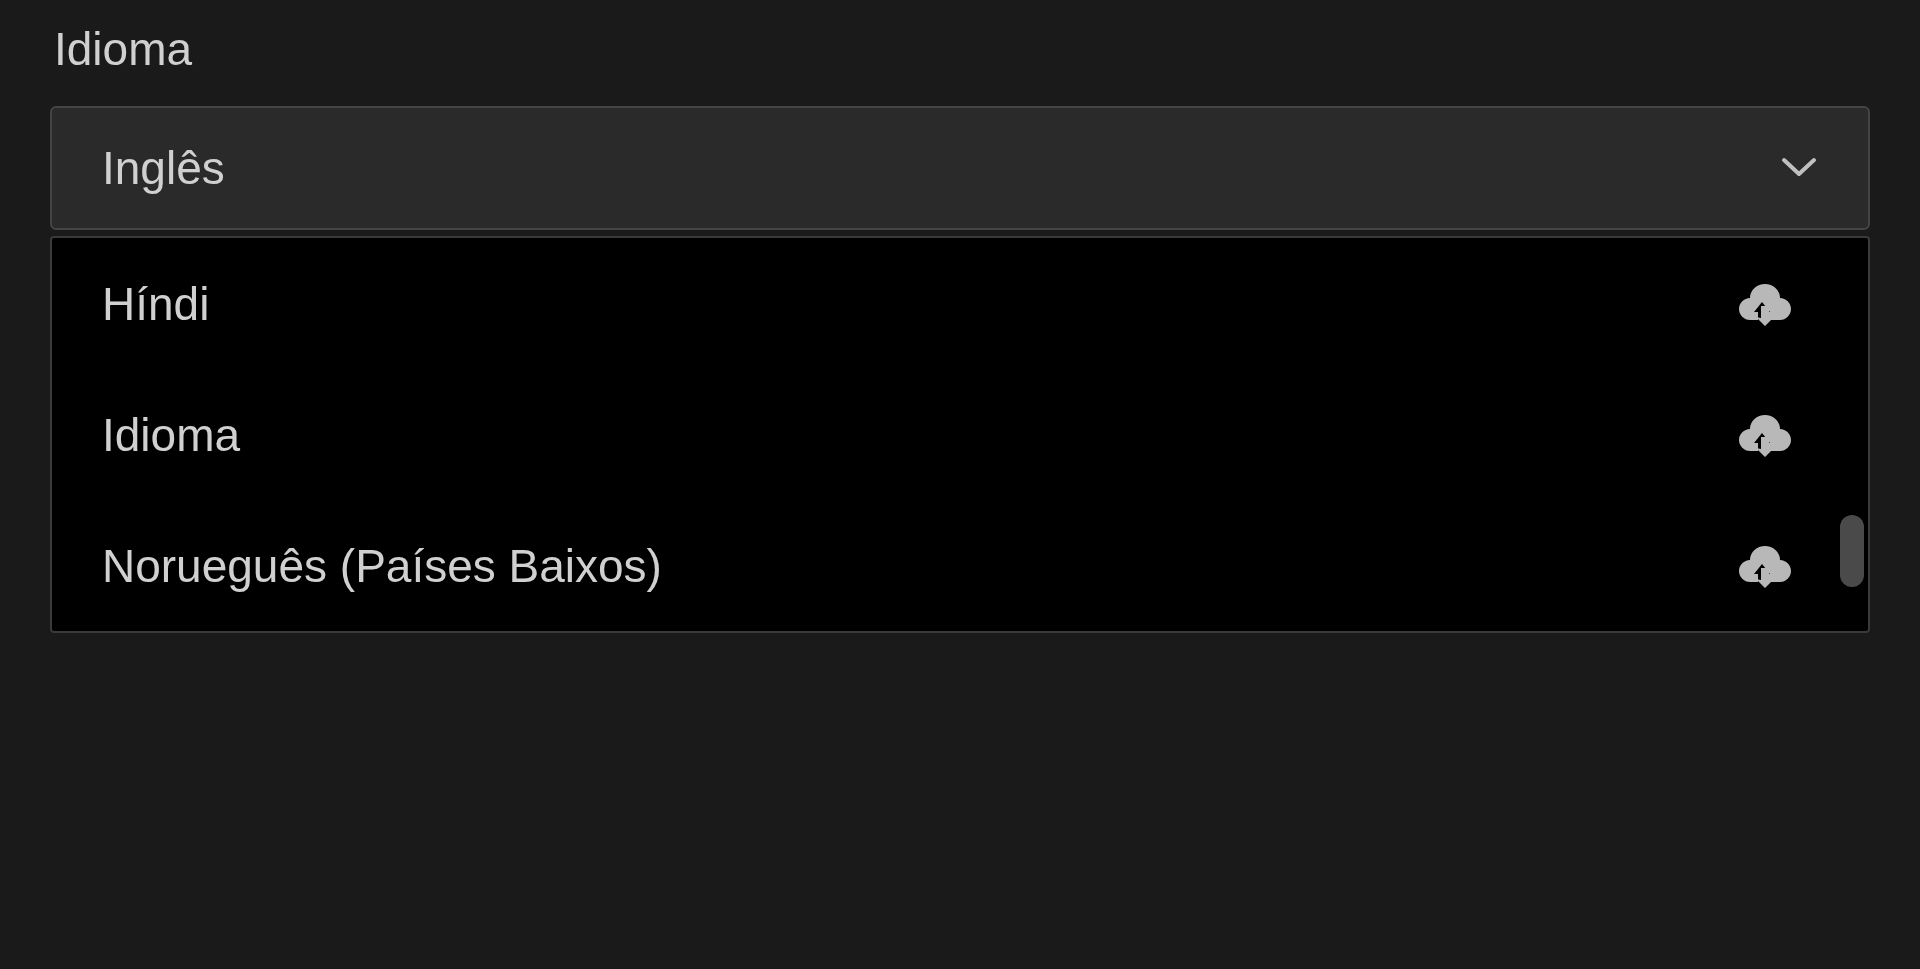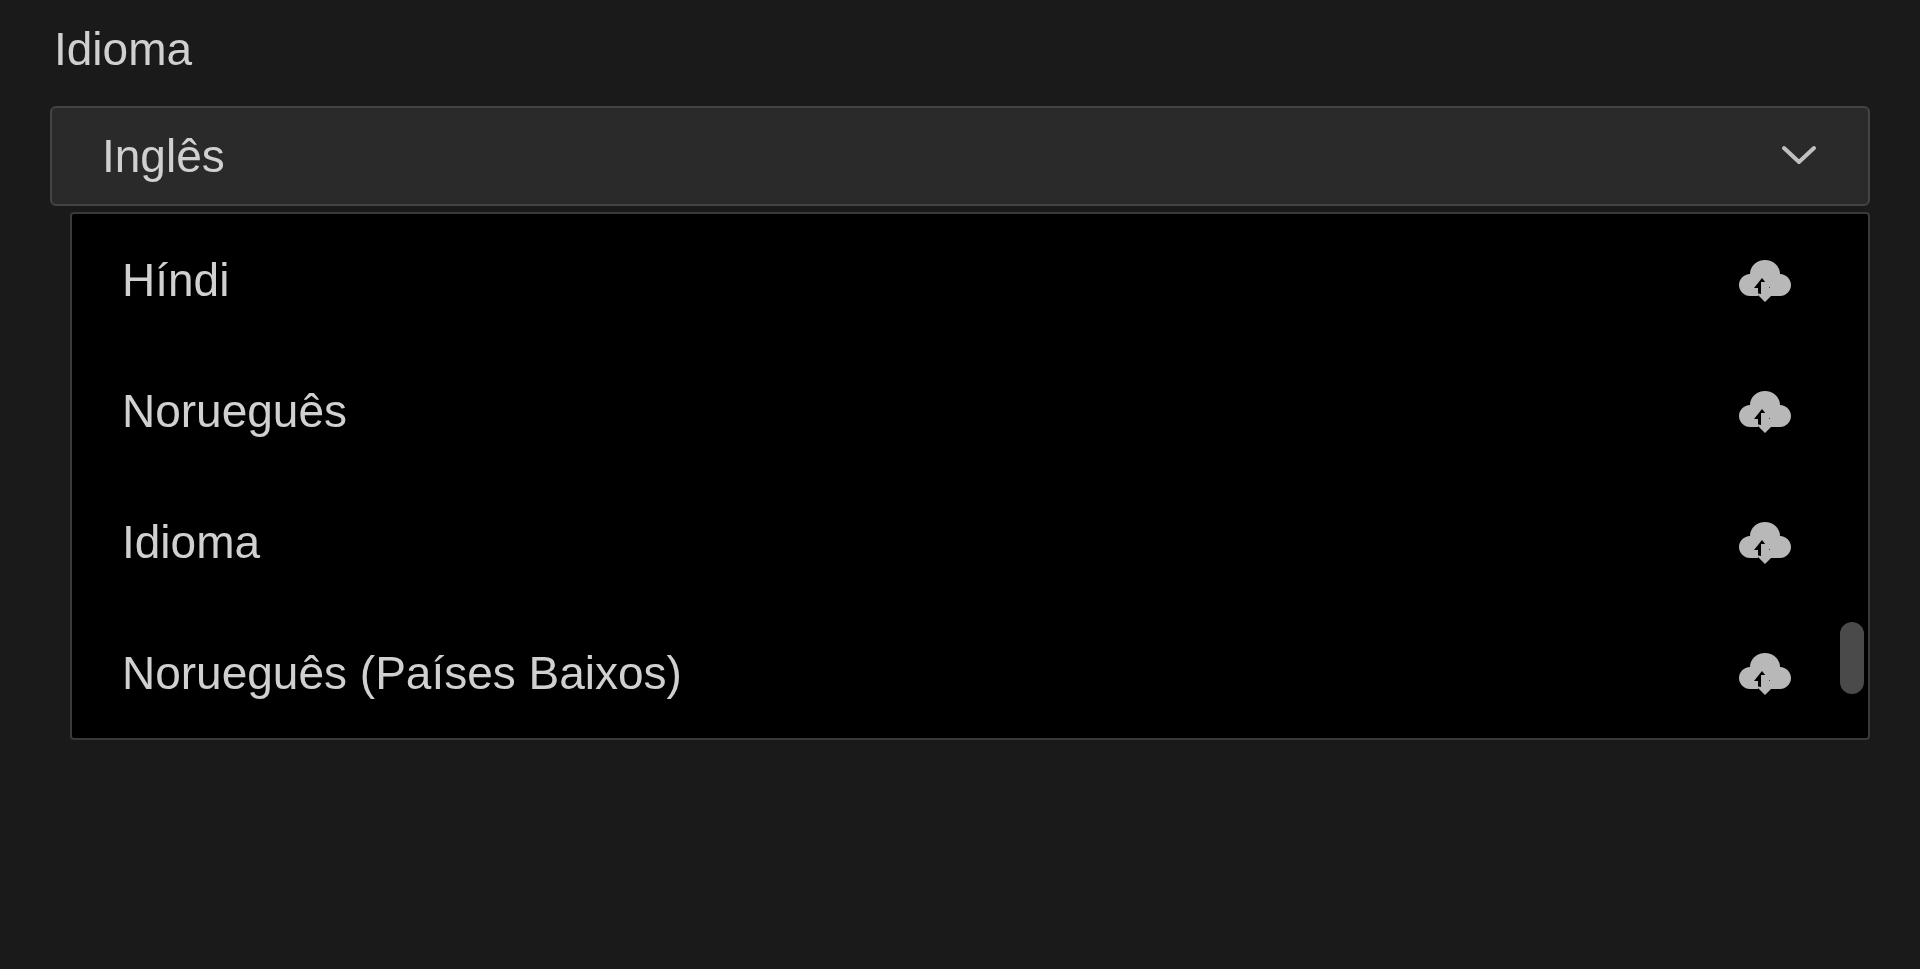--- a/index.html
+++ b/index.html
@@ -19,42 +19,41 @@
       font-size: 46px;
       font-weight: 400;
       margin-bottom: 30px;
       margin-top: 12px;
       margin-left: 4px;
     }
     .dropdown-selected {
       background: #2a2a2a;
       border: 2px solid #444;
       border-radius: 6px;
-      height: 100px;
+      height: 124px;
       display: flex;
       align-items: center;
       justify-content: space-between;
       padding: 0 50px 0 50px;
       cursor: pointer;
       margin-bottom: 6px;
     }
     .dropdown-selected-text {
       color: #d0d0d0;
       font-size: 46px;
     }
     .chevron-down-icon {
       color: #c0c0c0;
     }
     .dropdown-list {
       background: #000000;
       border: 2px solid #3a3a3a;
       border-radius: 4px;
       position: relative;
       padding-right: 34px;
-      margin-left: 20px;
     }
     .dropdown-item {
       display: flex;
       align-items: center;
       justify-content: space-between;
       height: 131px;
       padding: 0 40px 0 50px;
       cursor: pointer;
       position: relative;
     }
@@ -106,29 +105,20 @@
   <div class="dropdown-item">
     <span class="dropdown-item-text">Híndi</span>
     <span class="cloud-download-icon">
       <svg width="58" height="48" viewBox="0 0 58 48" fill="currentColor">
         <path d="M44 20c0-8-7-14-15-14s-15 6-15 14c-6 0-11 5-11 11s5 11 11 11h8v-8h-4l8-10 8 10h-4v8h14c6 0 11-5 11-11s-5-11-11-11z"></path>
         <path d="M25 28h8v12l5-1-9 9-9-9 5 1z"></path>
       </svg>
     </span>
   </div>
 
-  <div class="dropdown-item">
-    <span class="dropdown-item-text">Norueguês</span>
-    <span class="cloud-download-icon">
-      <svg width="58" height="48" viewBox="0 0 58 48" fill="currentColor">
-        <path d="M44 20c0-8-7-14-15-14s-15 6-15 14c-6 0-11 5-11 11s5 11 11 11h8v-8h-4l8-10 8 10h-4v8h14c6 0 11-5 11-11s-5-11-11-11z"></path>
-        <path d="M25 28h8v12l5-1-9 9-9-9 5 1z"></path>
-      </svg>
-    </span>
-  </div>
 
   <div class="dropdown-item">
     <span class="dropdown-item-text">Idioma</span>
     <span class="cloud-download-icon">
       <svg width="58" height="48" viewBox="0 0 58 48" fill="currentColor">
         <path d="M44 20c0-8-7-14-15-14s-15 6-15 14c-6 0-11 5-11 11s5 11 11 11h8v-8h-4l8-10 8 10h-4v8h14c6 0 11-5 11-11s-5-11-11-11z"></path>
         <path d="M25 28h8v12l5-1-9 9-9-9 5 1z"></path>
       </svg>
     </span>
   </div>

